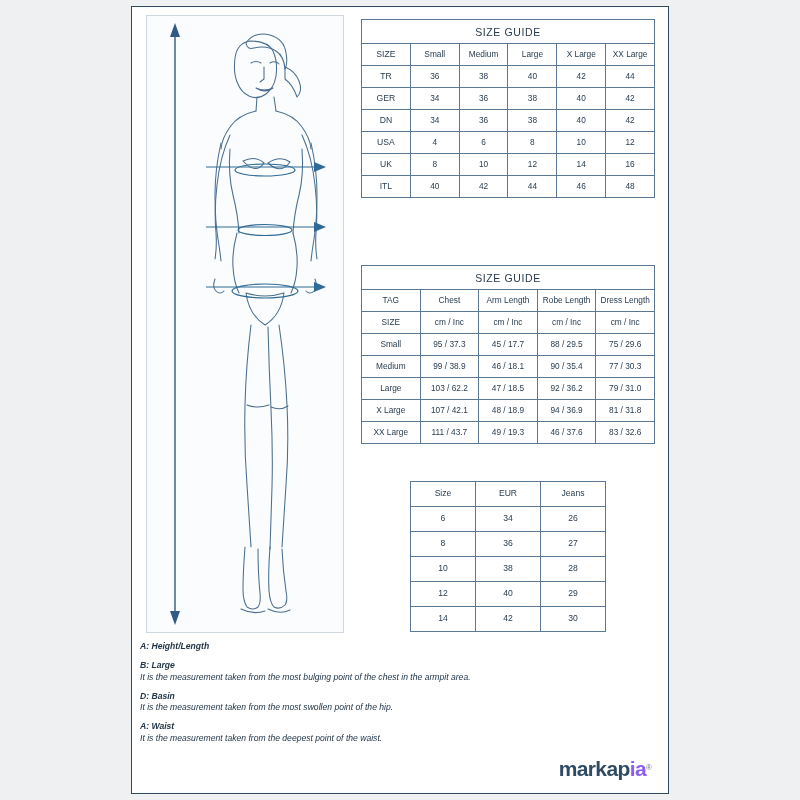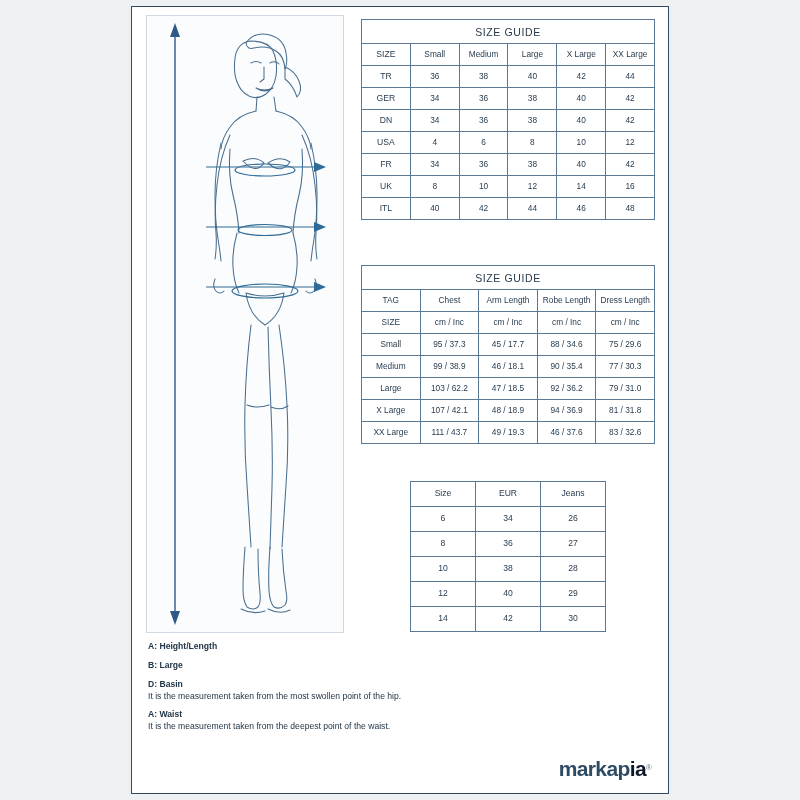--- a/index.html
+++ b/index.html
@@ -98,45 +98,46 @@
     left: 278px;
     top: 474px;
     width: 196px;
     border: none;
   }
   #table3 table.grid td { height: 24px; font-size: 8.6px; }
 
   
   #notes {
     position: absolute;
-    left: 16px;
+    left: 8px;
     top: 634px;
     width: 500px;
     color: #223648;
     font-size: 8.6px;
     line-height: 1.38;
+    font-style: italic;
   }
   #notes .note { margin-bottom: 7px; }
   #notes .note-title { font-weight: bold; }
   #notes .note-body { }
 
   
   #logo {
     position: absolute;
     right: 16px;
     bottom: 12px;
     text-align: right;
   }
   #logo .word {
     font-size: 21px;
     font-weight: bold;
     color: #2f4a63;
     letter-spacing: -0.6px;
   }
-  #logo .word .accent { color: #0f172a; }
+  #logo .word .accent { color: #8b5cf6; }
   #logo .reg {
     font-size: 8px;
     color: #6b7b89;
     vertical-align: super;
   }
 </style>
 </head>
 <body>
 
 <div id="page">
@@ -254,28 +255,20 @@
         </tr>
         <tr>
           <td>USA</td>
           <td>4</td>
           <td>6</td>
           <td>8</td>
           <td>10</td>
           <td>12</td>
         </tr>
         <tr>
-          <td>FR</td>
-          <td>34</td>
-          <td>36</td>
-          <td>38</td>
-          <td>40</td>
-          <td>42</td>
-        </tr>
-        <tr>
           <td>UK</td>
           <td>8</td>
           <td>10</td>
           <td>12</td>
           <td>14</td>
           <td>16</td>
         </tr>
         <tr>
           <td>ITL</td>
           <td>40</td>
@@ -303,21 +296,21 @@
           <td>SIZE</td>
           <td>cm / Inc</td>
           <td>cm / Inc</td>
           <td>cm / Inc</td>
           <td>cm / Inc</td>
         </tr>
         <tr>
           <td>Small</td>
           <td>95 / 37.3</td>
           <td>45 / 17.7</td>
-          <td>88 / 34.6</td>
+          <td>88 / 29.5</td>
           <td>75 / 29.6</td>
         </tr>
         <tr>
           <td>Medium</td>
           <td>99 / 38.9</td>
           <td>46 / 18.1</td>
           <td>90 / 35.4</td>
           <td>77 / 30.3</td>
         </tr>
         <tr>
@@ -381,20 +374,21 @@
       </tbody>
         </table>
     </div>
 
     <div id="notes">
       <div class="note">
         <div class="note-title">A: Height/Length</div>
       </div>
       <div class="note">
         <div class="note-title">B: Large</div>
+        <div class="note-body">It is the measurement taken from the most bulging point of the chest in the armpit area.</div>
       </div>
       <div class="note">
         <div class="note-title">D: Basin</div>
         <div class="note-body">It is the measurement taken from the most swollen point of the hip.</div>
       </div>
       <div class="note">
         <div class="note-title">A: Waist</div>
         <div class="note-body">It is the measurement taken from the deepest point of the waist.</div>
       </div>
     </div>

